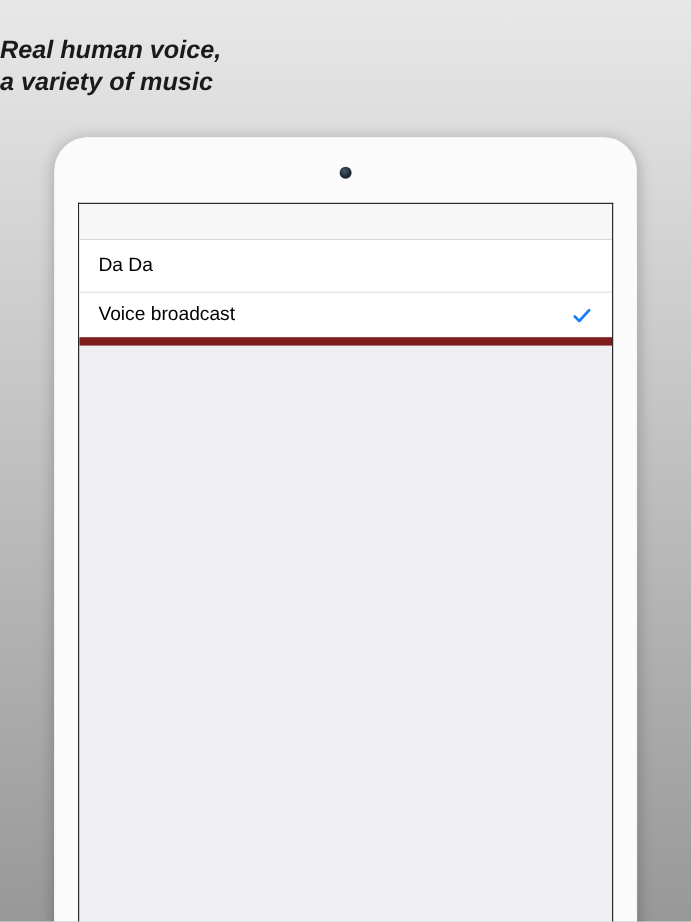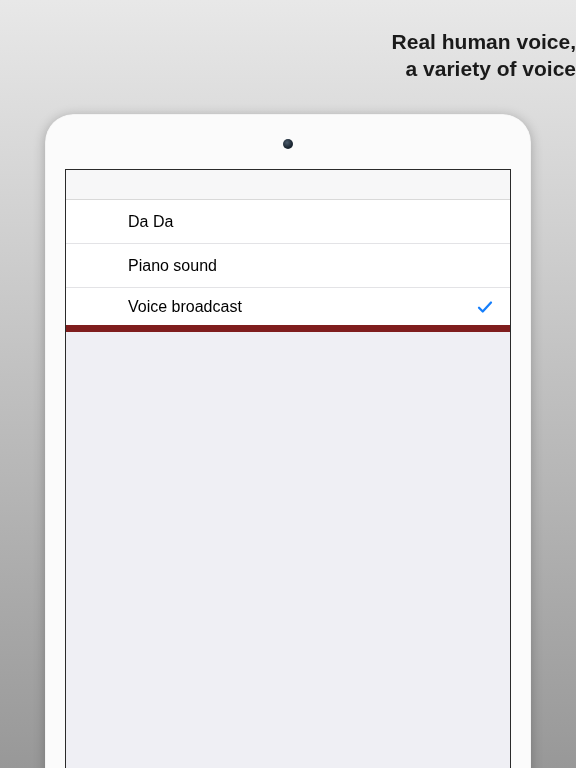--- a/index.html
+++ b/index.html
@@ -9,23 +9,24 @@
     }
     body {
       width: 576px;
       height: 768px;
       background: linear-gradient(180deg, #e8e8e8 0%, #d8d8d8 20%, #c0c0c0 50%, #a8a8a8 80%, #989898 100%);
       font-family: -apple-system, "Helvetica Neue", Helvetica, Arial, sans-serif;
       overflow: hidden;
       position: relative;
     }
     .headline {
-      text-align: right;
+      text-align: left;
       padding-top: 28px;
       padding-bottom: 20px;
+      font-style: italic;
     }
     .headline-line {
       font-size: 21px;
       font-weight: 600;
       color: #1a1a1a;
       line-height: 1.3;
     }
     .device {
       position: absolute;
       left: 50%;
@@ -76,21 +77,20 @@
       border-bottom: 1px solid #e3e3e6;
       cursor: pointer;
     }
     .list-item:last-child {
       border-bottom: 7px solid #7f1d1d;
     }
     .item-label {
       font-size: 16px;
       color: #000;
       font-weight: 400;
-      margin-left: 46px;
     }
     .checkmark {
       color: #157efb;
       font-size: 20px;
       font-weight: 500;
       line-height: 1;
       display: none;
     }
     .checkmark.visible {
       display: inline-block;
@@ -99,39 +99,35 @@
       width: 18px;
       height: 18px;
       display: block;
     }
   </style>
 </head>
 <body>
 
 <div class="headline">
   <div class="headline-line">Real human voice,</div>
-  <div class="headline-line">a variety of voice</div>
+  <div class="headline-line">a variety of music</div>
 </div>
 
 <div class="device">
   <div class="camera"></div>
   <div class="screen">
     <div class="status-header"></div>
     <div class="list">
 
       <div class="list-item">
         <span class="item-label">Da Da</span>
 
       </div>
 
 
-      <div class="list-item">
-        <span class="item-label">Piano sound</span>
-
-      </div>
 
       <div class="list-item">
         <span class="item-label">Voice broadcast</span>
         <span class="checkmark visible">
           <svg viewBox="0 0 24 24" fill="none" stroke="#157efb" stroke-width="3" stroke-linecap="round" stroke-linejoin="round">
               <polyline points="4,13 9,18 20,6"></polyline>
             </svg>
         </span>
       </div>
 

